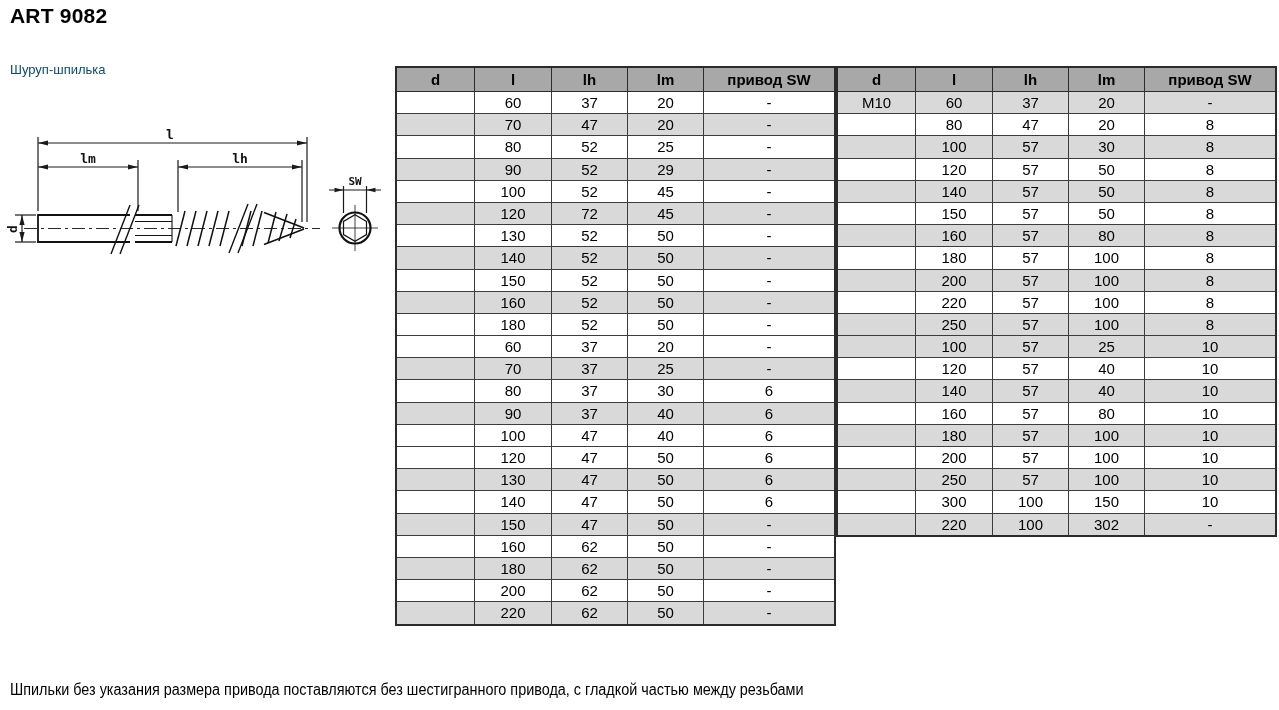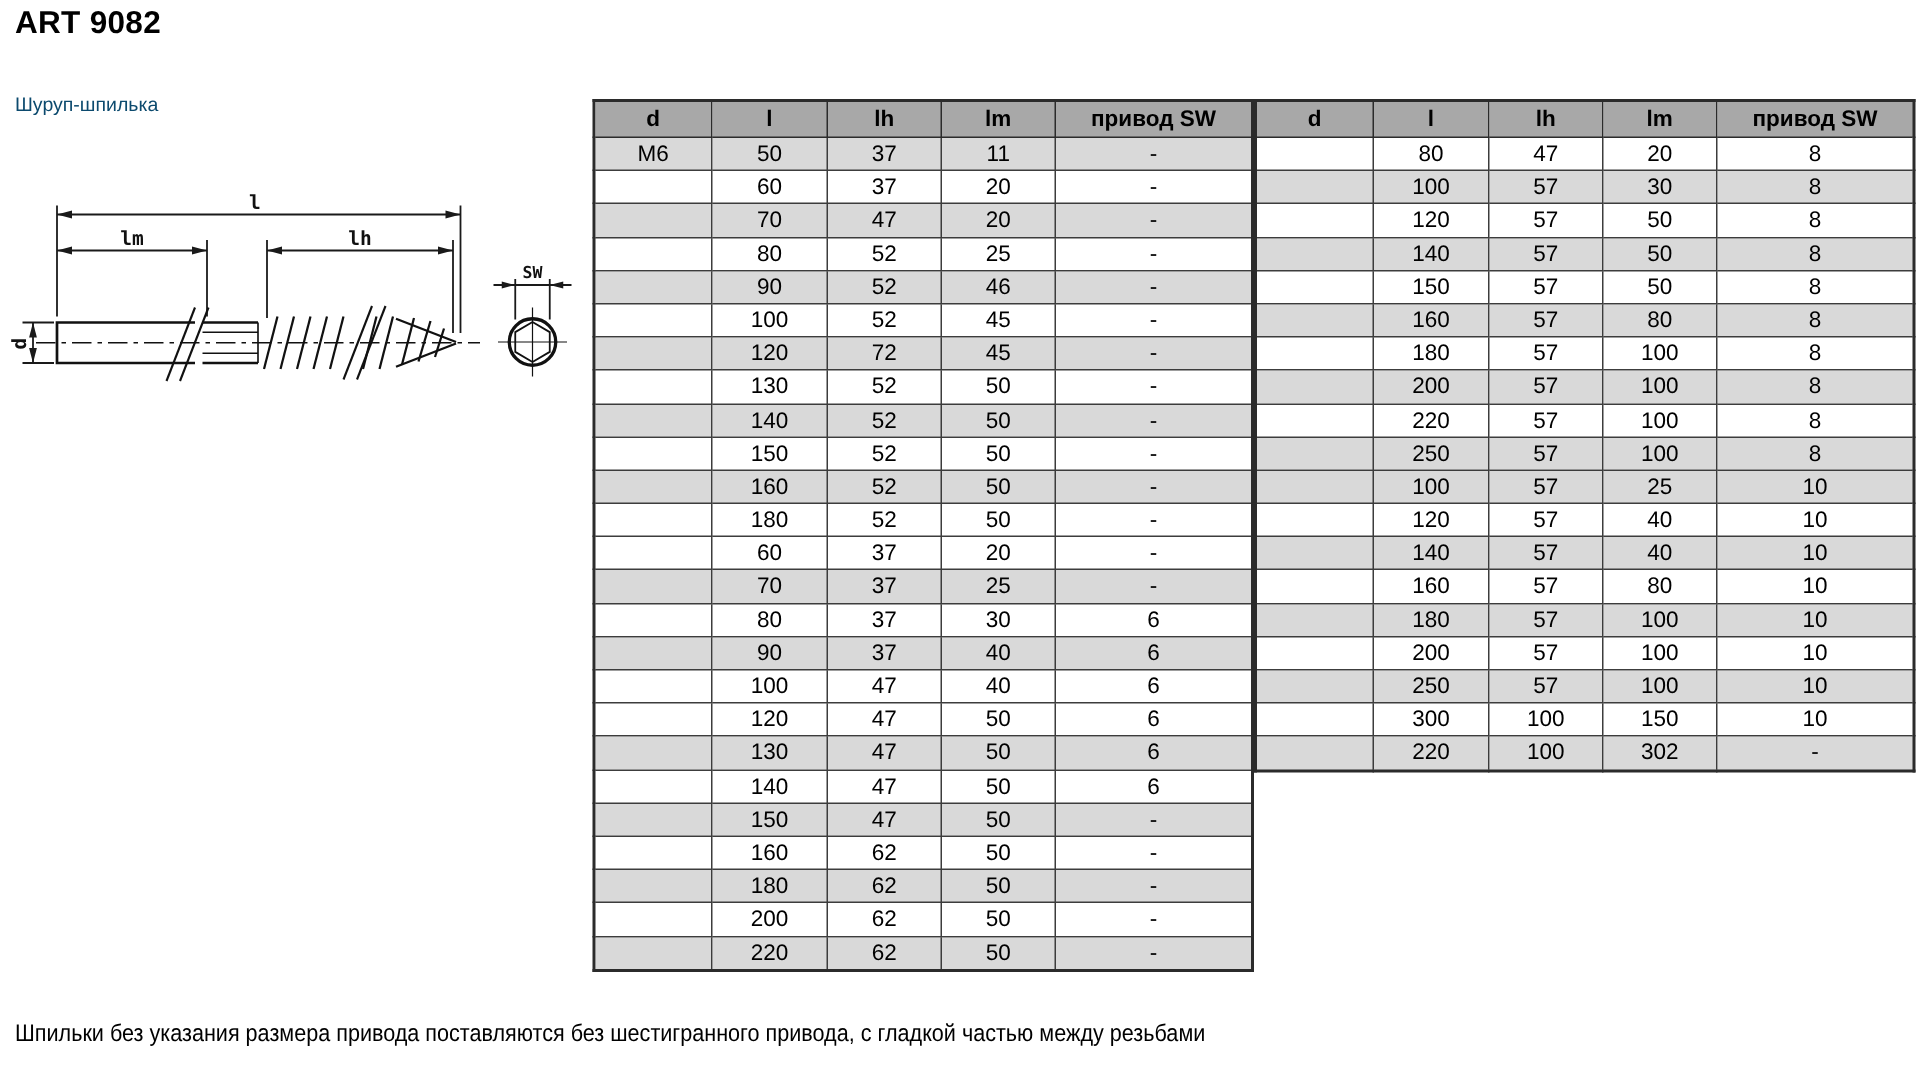--- a/index.html
+++ b/index.html
@@ -123,27 +123,20 @@
     <thead>
         <tr>
           <th>d</th>
           <th>l</th>
           <th>lh</th>
           <th>lm</th>
           <th>привод SW</th>
         </tr>
       </thead>
     <tbody>
-        <tr class="stripe">
-          <td>M6</td>
-          <td>50</td>
-          <td>37</td>
-          <td>11</td>
-          <td>-</td>
-        </tr>
         <tr>
           <td></td>
           <td>60</td>
           <td>37</td>
           <td>20</td>
           <td>-</td>
         </tr>
         <tr class="stripe">
           <td></td>
           <td>70</td>
@@ -155,21 +148,21 @@
           <td></td>
           <td>80</td>
           <td>52</td>
           <td>25</td>
           <td>-</td>
         </tr>
         <tr class="stripe">
           <td></td>
           <td>90</td>
           <td>52</td>
-          <td>46</td>
+          <td>29</td>
           <td>-</td>
         </tr>
         <tr>
           <td></td>
           <td>100</td>
           <td>52</td>
           <td>45</td>
           <td>-</td>
         </tr>
         <tr class="stripe">
@@ -312,20 +305,27 @@
     <thead>
         <tr>
           <th>d</th>
           <th>l</th>
           <th>lh</th>
           <th>lm</th>
           <th>привод SW</th>
         </tr>
       </thead>
     <tbody>
+        <tr class="stripe">
+          <td>M10</td>
+          <td>60</td>
+          <td>37</td>
+          <td>20</td>
+          <td>-</td>
+        </tr>
         <tr>
           <td></td>
           <td>80</td>
           <td>47</td>
           <td>20</td>
           <td>8</td>
         </tr>
         <tr class="stripe">
           <td></td>
           <td>100</td>

